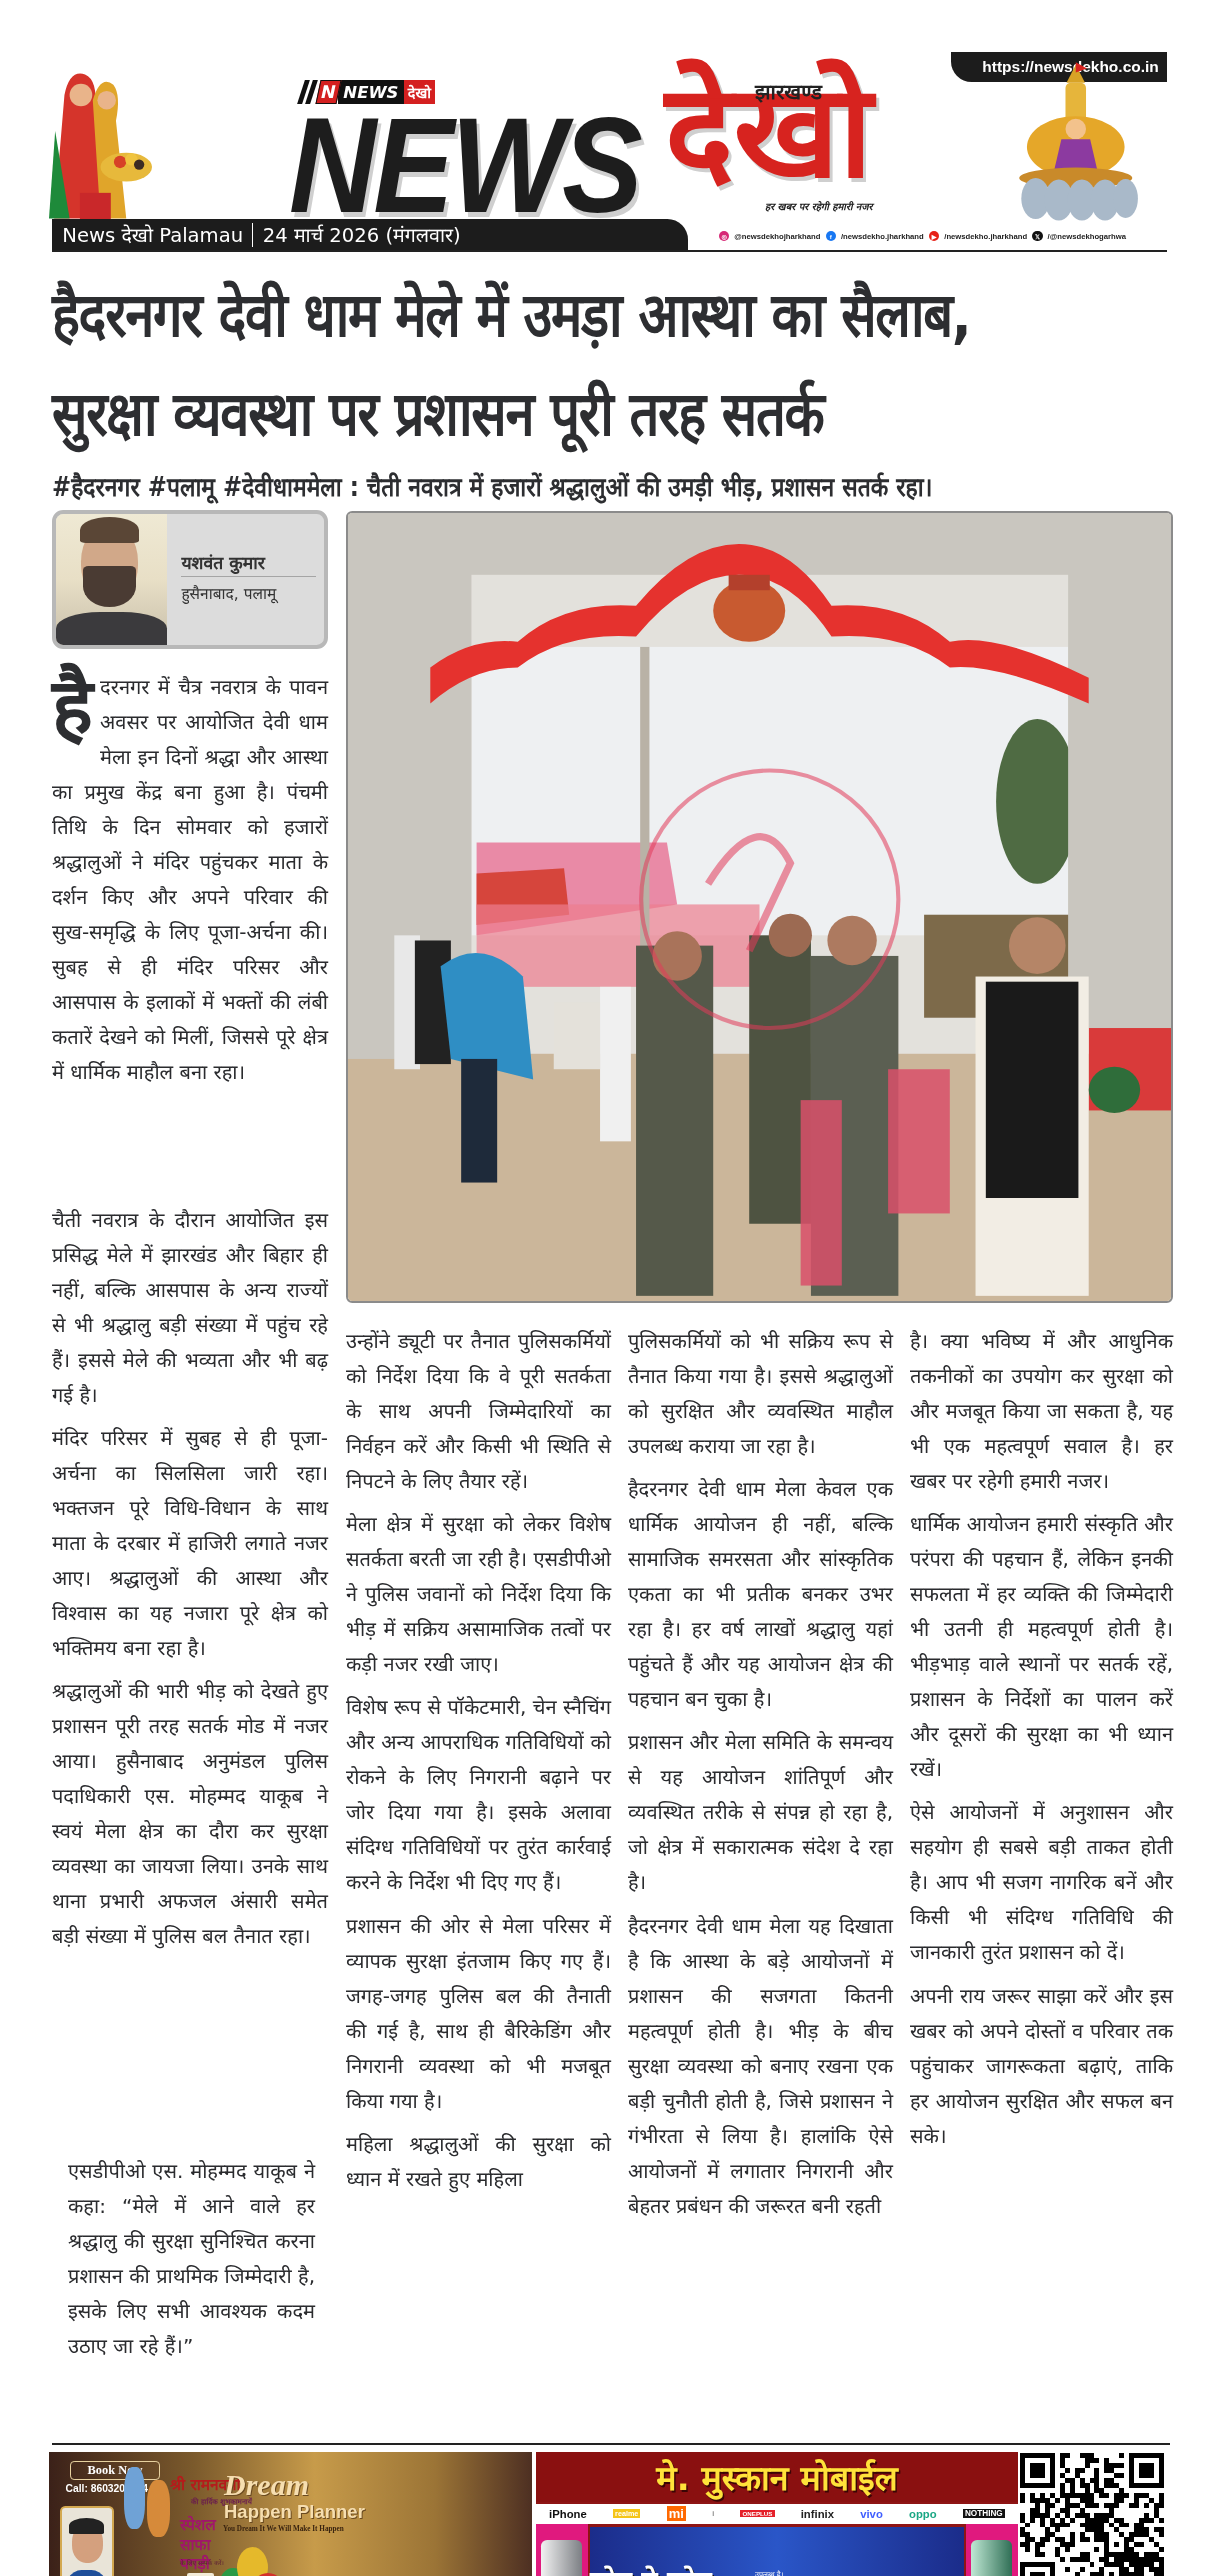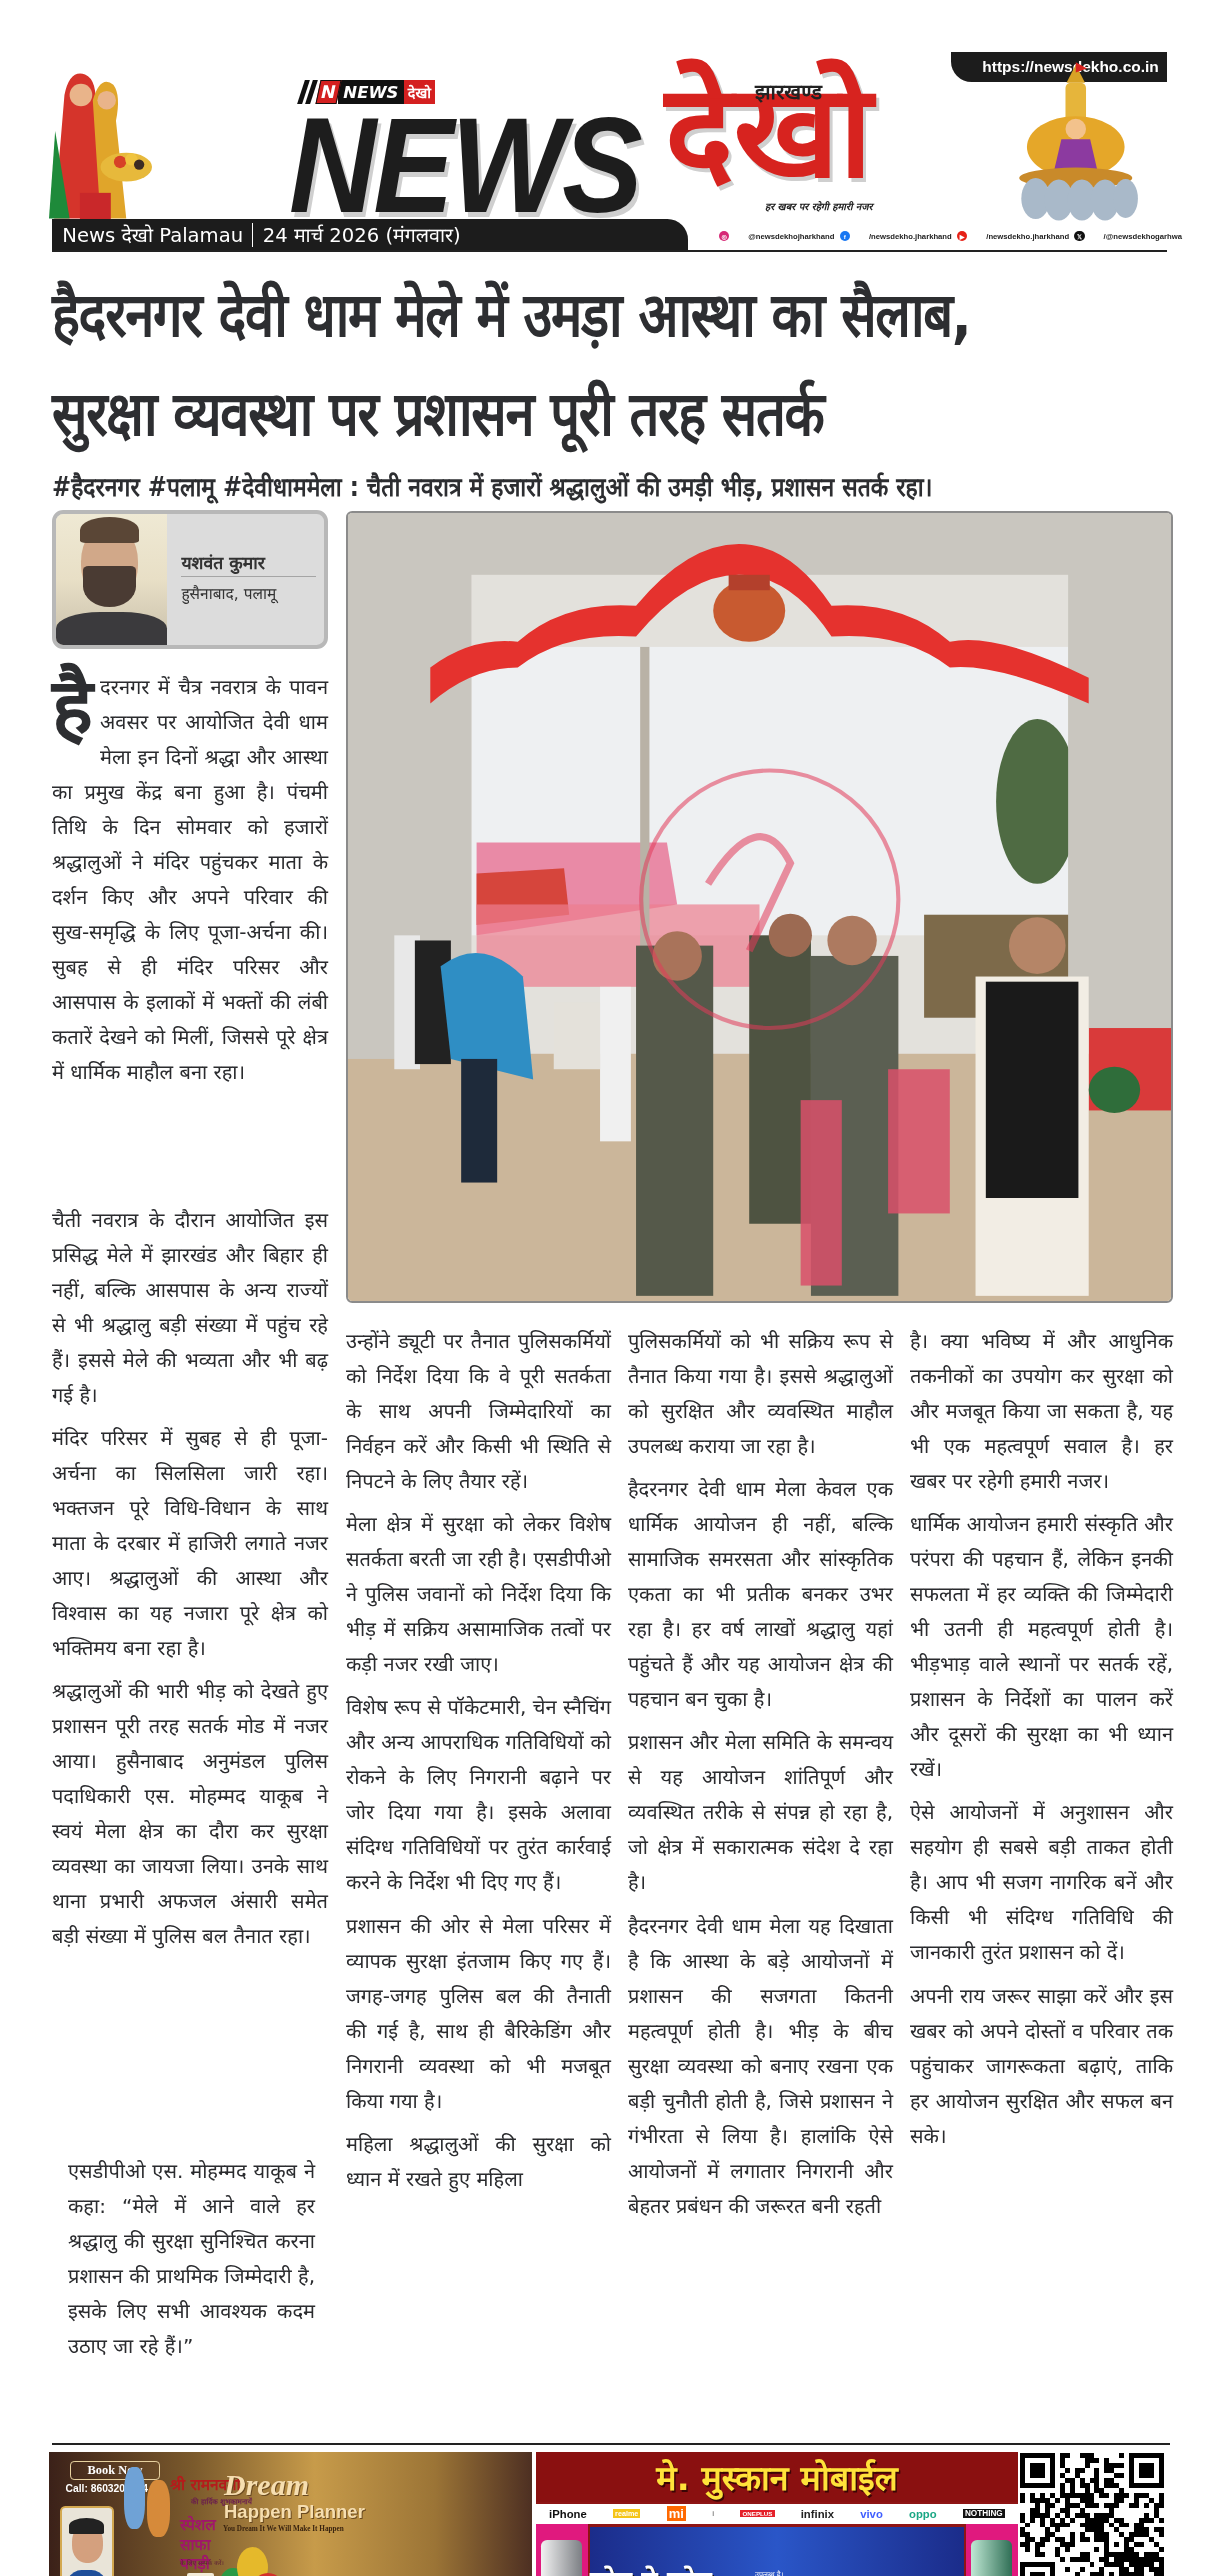--- a/index.html
+++ b/index.html
@@ -16,21 +16,21 @@
   .small-logo .n-box { width: 20.6px; height: 24px; background: #d42020; color: #fff; font-weight: bold; font-size: 17.5px; display: flex; align-items: center; justify-content: center; transform: skewX(-12deg); border: 1.5px solid #111; }
   .small-logo .news-box { height: 24px; background: #111; color: #fff; font-weight: bold; font-style: italic; font-size: 16.5px; padding: 0 5.2px; display: flex; align-items: center; }
   .small-logo .dekho-box { height: 24px; background: #d42020; color: #fff; font-weight: bold; font-size: 14.4px; padding: 0 4.1px; display: flex; align-items: center; }
   .big-news { position: absolute; left: 289px; top: 98px; font-family: "Liberation Sans", sans-serif; font-weight: 900; font-style: italic; font-size: 121px; letter-spacing: -3.1px; color: #1d1d1d; line-height: 1; transform: scaleY(1.12); transform-origin: top left; text-shadow: 3.1px 4.1px 0 #cfcfcf; }
   .big-dekho { position: absolute; left: 665px; top: 67px; font-family: "DejaVu Sans", sans-serif; font-weight: bold; font-size: 129px; color: #d7231f; line-height: 1; text-shadow: 3.1px 4.1px 0 #cfcfcf; }
   .jharkhand { position: absolute; left: 755px; top: 77px; font-weight: bold; font-size: 20.6px; color: #222; }
   .tagline { position: absolute; left: 765px; top: 200px; font-size: 9.8px; font-style: italic; font-weight: bold; color: #222; }
   .dateline-bar { position: absolute; left: 52px; top: 219px; width: 636px; height: 31px; background: #1c1c1c; border-radius: 0 20.6px 0 0; color: #fff; font-size: 19.6px; display: flex; align-items: center; padding-left: 10.3px; gap: 9.3px; }
   .dateline-bar .sep { width: 1px; height: 24px; background: #fff; }
   .social-row { position: absolute; left: 719px; top: 231px; display: flex; gap: 5.2px; align-items: center; font-family: "Liberation Sans", sans-serif; font-weight: bold; font-size: 7.7px; color: #222; }
-  .social-item { display: flex; align-items: center; gap: 19px; }
+  .social-item { display: flex; align-items: center; gap: 5px; }
   .soc-ic { width: 10.3px; height: 10.3px; border-radius: 50%; display: inline-flex; align-items: center; justify-content: center; color: #fff; font-size: 6.2px; font-weight: bold; }
   .rule-top { position: absolute; left: 52px; top: 250px; width: 1115px; height: 1.5px; background: #222; }
 
   
   .headline { position: absolute; left: 52px; top: 265px; width: 1118px; font-family: "DejaVu Sans", sans-serif; font-weight: bold; font-size: 61px; line-height: 99px; color: #2d2e31; letter-spacing: -1.5px; transform: scaleX(0.86); transform-origin: left top; white-space: nowrap; }
   .subhead { position: absolute; left: 52px; top: 468px; font-weight: bold; font-size: 26px; color: #2d2e31; white-space: nowrap; transform: scaleX(0.88); transform-origin: left top; }
 
   
   .author-card { position: absolute; left: 52px; top: 510px; width: 276px; height: 139px; border: 4.6px solid #b8b8b8; border-radius: 11.3px; background: #dcdcdc; overflow: hidden; display: flex; }
   .author-photo { width: 111px; height: 100%; background: linear-gradient(180deg, #efe9d4 0%, #e8dfc6 50%, #c8bfaa 100%); position: relative; }

